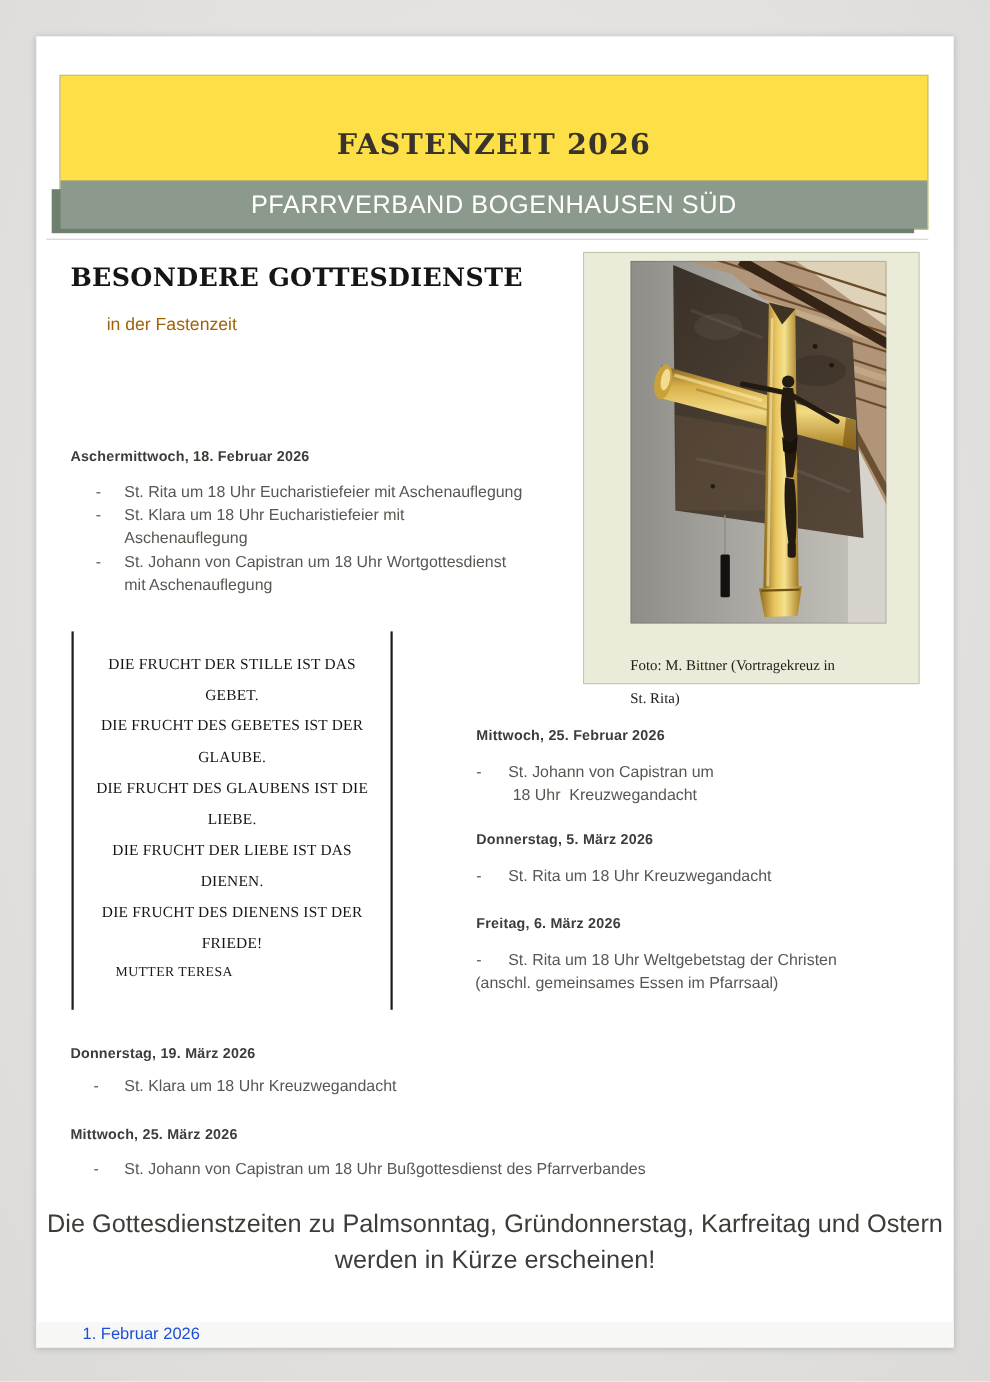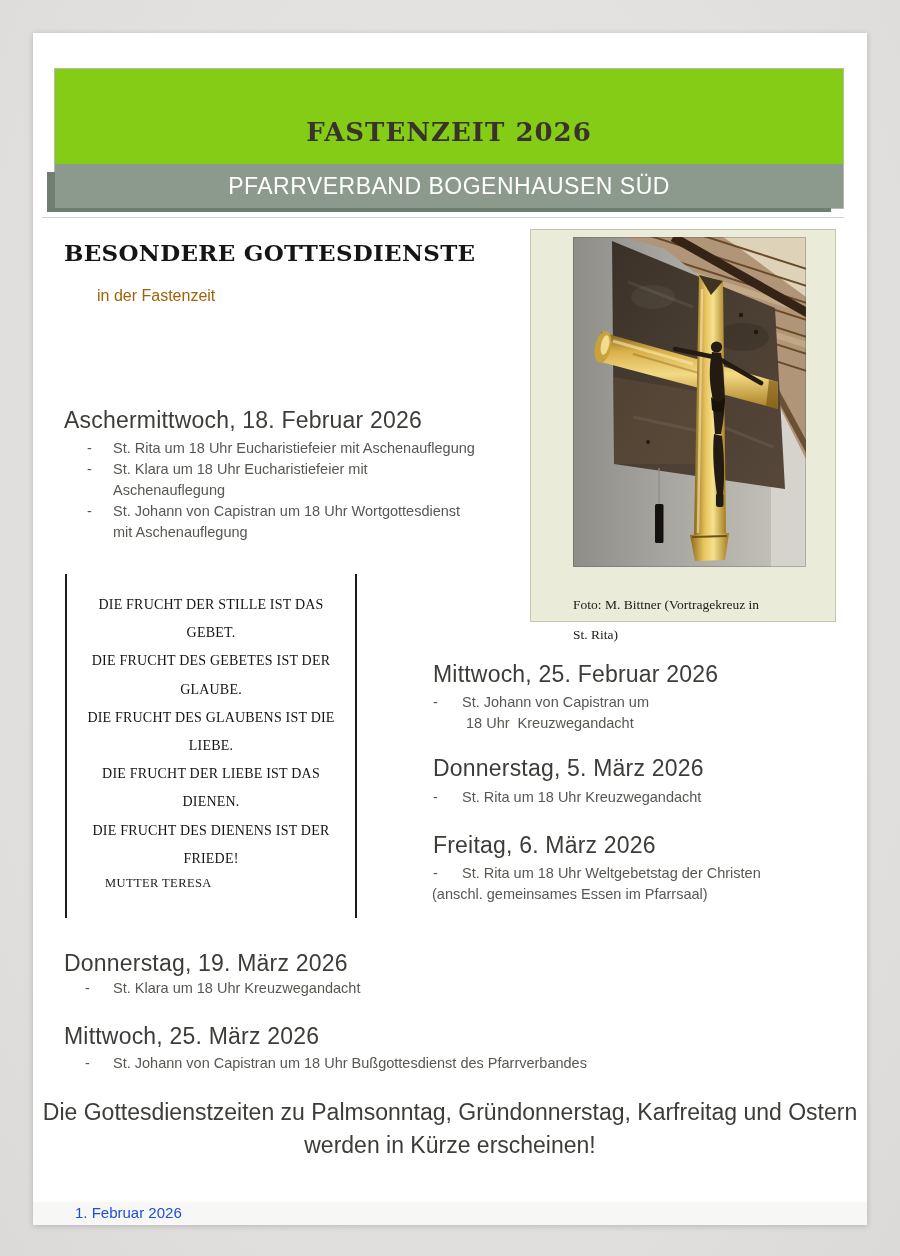--- a/index.html
+++ b/index.html
@@ -12,21 +12,21 @@
   .sheet{
     position:absolute;left:33px;top:33px;width:834px;height:1192px;
     background:#ffffff;box-shadow:0 1px 6px rgba(0,0,0,.18);
   }
   .sheet *{box-sizing:border-box;}
   .abs{position:absolute;}
 
   
   .title-box{
     position:absolute;left:21px;top:35px;width:790px;
-    border:1px solid #b2bab2;background:#84cc16;
+    border:1px solid #b2bab2;background:#fde047;
   }
   .doc-title{
     height:95px;padding-top:48px;text-align:center;
     font-family:"DejaVu Serif", serif;font-weight:bold;font-size:26px;
     color:#3a332b;letter-spacing:1px;
   }
   .banner{
     height:44px;line-height:44px;text-align:center;
     background:#8c9a8d;color:#ffffff;font-size:23px;letter-spacing:.5px;
     box-shadow:-10px 6px 0 -2px #6f7f6f;
@@ -38,21 +38,21 @@
   
   .section-heading{
     position:absolute;left:31px;top:206px;
     font-family:"DejaVu Serif", serif;font-weight:bold;font-size:23px;
     color:#161513;letter-spacing:.3px;
   }
   .section-sub{
     position:absolute;left:32px;top:254px;font-size:16px;color:#a16207;margin-left:32px;
   }
   .event-date{
-    position:absolute;font-size:23px;color:#3e3c38;letter-spacing:.2px;white-space:nowrap;
+    position:absolute;font-size:13px;color:#3e3c38;letter-spacing:.2px;white-space:nowrap;font-weight:bold;
   }
   .bullets{position:absolute;font-size:14.5px;color:#5a5752;line-height:21px;}
   .bullet{display:flex;}
   .bullet .dash{flex:none;}
   .bullet .dash::before{content:"-";}
   .bullet .btext{white-space:pre-wrap;}
   .ash-bullets .dash{width:26px;}
   .note-line{position:absolute;font-size:14.5px;color:#5a5752;line-height:21px;}
 
   

